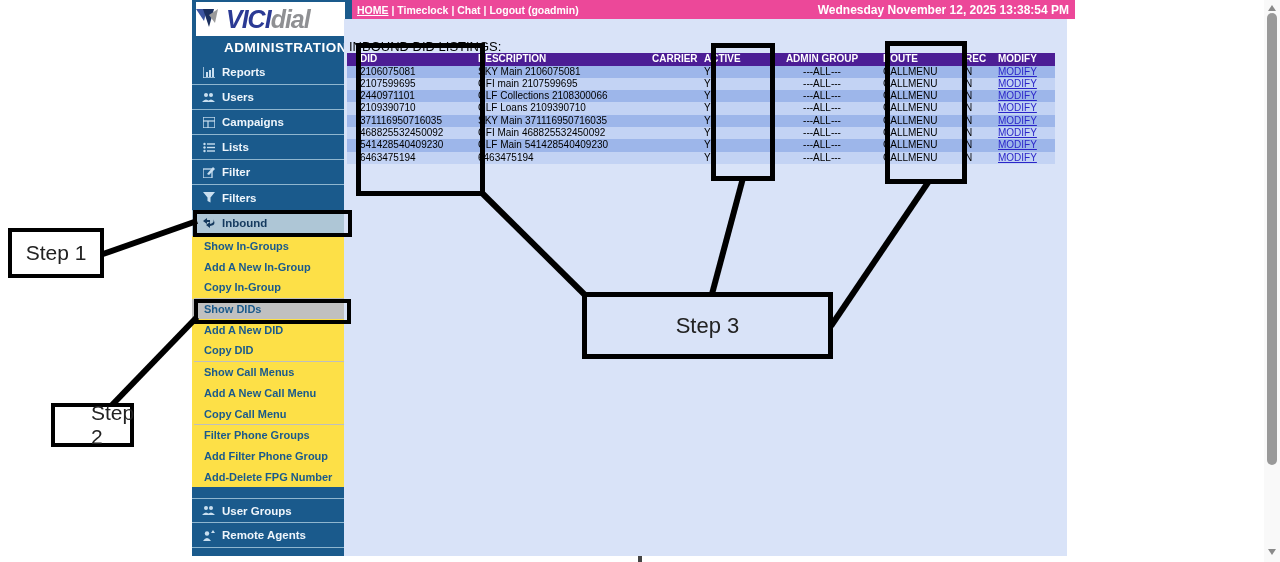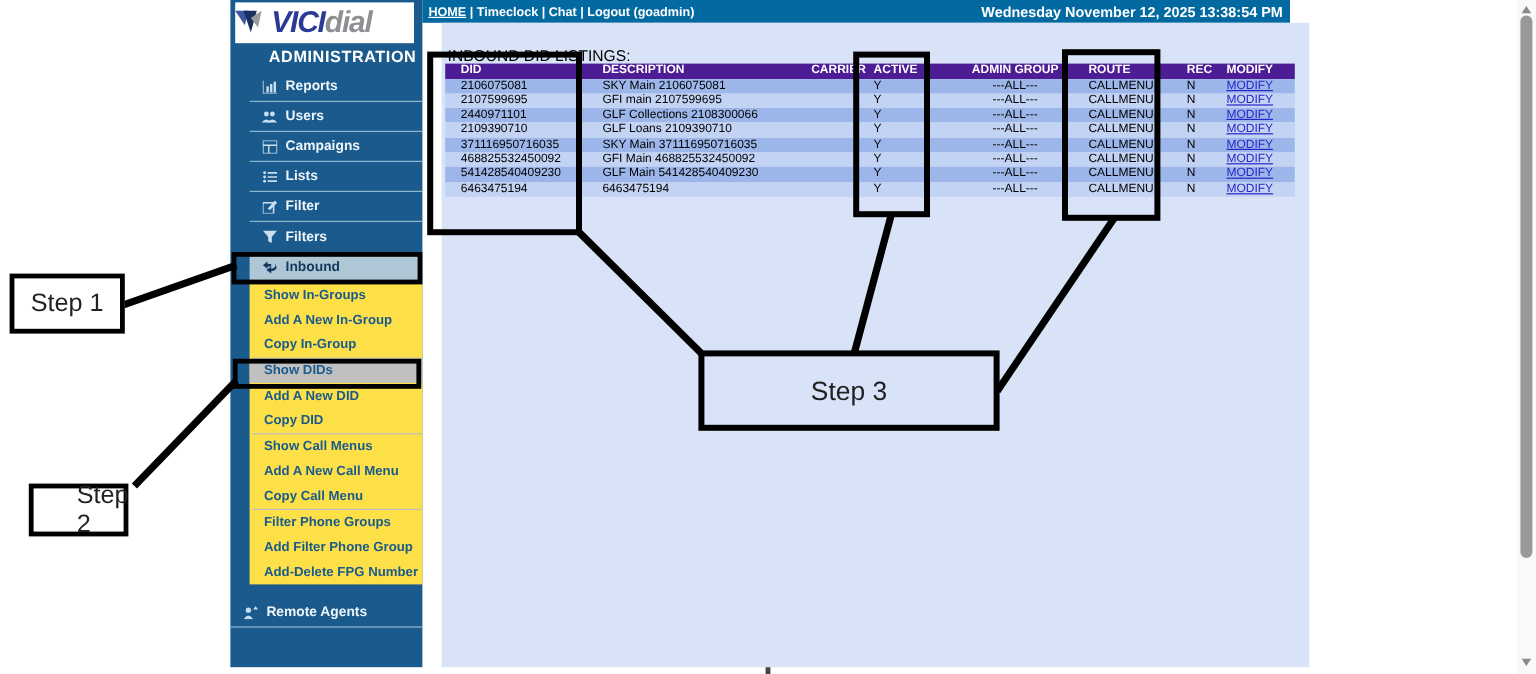--- a/index.html
+++ b/index.html
@@ -2,53 +2,53 @@
 <html><head>
 <meta charset="utf-8">
 <style>
   * { margin:0; padding:0; box-sizing:border-box; }
   html,body { width:1280px; height:562px; background:#fff; overflow:hidden;
               font-family:"Liberation Sans", sans-serif; }
   #stage { position:relative; width:1280px; height:562px; background:#fff; }
 
   
   .topbar { position:absolute; left:352px; top:0; width:723px; height:19px;
-            background:#0369a1; color:#fff; display:flex; align-items:center;
+            background:#ec4899; color:#fff; display:flex; align-items:center;
             justify-content:space-between; padding:0 6px 0 5px; }
   .navlinks { font-size:10.5px; font-weight:bold; white-space:nowrap; }
   .navlinks a { color:#fff; text-decoration:none; cursor:pointer; }
   .navlinks a.u { text-decoration:underline; }
   .navsep { color:#fff; font-weight:bold; }
   .datetime { font-size:12px; font-weight:bold; white-space:nowrap; }
 
   
   .sidebar { position:absolute; left:192px; top:0; width:160px; height:556px;
              background:#1a5a8c; overflow:hidden; }
   .logo-box { position:absolute; left:4px; top:2px; width:149px; height:34px;
               background:#fff; display:flex; align-items:center; justify-content:flex-start; }
   .logo-text { font-size:25px; font-weight:bold; font-style:italic; letter-spacing:-1px; }
   .logo-vici { color:#2b3a94; }
   .logo-dial { color:#8f9093; }
   .admin-title { position:absolute; top:40px; left:0; width:100%; text-align:center;
                  color:#fff; font-size:13.5px; font-weight:bold; letter-spacing:.5px;padding-left:27px; }
-  .menu { position:absolute; top:60px; left:16px; width:100%; }
+  .menu { position:absolute; top:60px; left:0; width:100%; }
   .menu-item { height:25.1px; display:flex; align-items:center; gap:7px;
                padding:0 0 0 10px; color:#eef5fb; font-size:11.5px; font-weight:bold;
                border-bottom:1px solid #8fb6cf; cursor:pointer; }
   .menu-item .icn { width:13px; display:inline-flex; justify-content:center; }
   .menu-item.hl { background:#aec6d6; color:#14395e; border-bottom:none; }
   .submenu { background:#fde047; }
   .sub-item { height:20.7px; display:flex; align-items:center; padding-left:12px;
               color:#1a5a8c; font-size:11px; font-weight:bold; cursor:pointer; }
   .sub-item.hl { background:#c0c0c0; }
   .sub-sep { border-top:1px solid #bfbfbf; margin:0 2px; }
   .menu2 { position:absolute; top:498px; left:0; width:100%; }
 
   
-  .main { position:absolute; left:368px; top:19px; width:723px; height:537px;
+  .main { position:absolute; left:344px; top:19px; width:723px; height:537px;
           background:#d9e3f8; }
   .page-title { position:absolute; left:5px; top:20px; font-size:13px; color:#000; }
   .didtable { position:absolute; left:3px; top:34px; width:708px; font-size:10px; }
   .trow { display:grid; grid-template-columns:129px 176px 52px 63px 110px 80px 38px 60px;
           height:12.3px; line-height:12.3px; }
   .thead { background:#4c1d95; color:#fff; font-weight:bold; height:12.5px; line-height:12.5px; }
   .didtable .body .trow:nth-of-type(odd)  { background:#9db6ea; }
   .didtable .body .trow:nth-of-type(even) { background:#c3d3f4; }
   .cell { overflow:hidden; white-space:nowrap; }
   .c0 { padding-left:13px; }
@@ -198,20 +198,31 @@
         <div class="sub-item">Add A New Call Menu</div>
         <div class="sub-item">Copy Call Menu</div>
         <div class="sub-sep"></div>
         <div class="sub-item">Filter Phone Groups</div>
         <div class="sub-item">Add Filter Phone Group</div>
         <div class="sub-item">Add-Delete FPG Number</div>
       </div>
     </div>
 
     <div class="menu2">
+      <div class="menu-item" style="border-top:1px solid #8fb6cf;">
+        <span class="icn">
+          <svg width="13" height="11" viewBox="0 0 13 11">
+              <circle cx="4" cy="3" r="2" fill="#c9dff0"></circle>
+              <circle cx="9" cy="3" r="2" fill="#c9dff0"></circle>
+              <path d="M0 10 q4 -5 8 0 z" fill="#c9dff0"></path>
+              <path d="M5 10 q4 -5 8 0 z" fill="#c9dff0"></path>
+            </svg>
+        </span>
+        <span>User Groups</span>
+      </div>
       <div class="menu-item">
         <span class="icn">
           <svg width="12" height="11" viewBox="0 0 12 11">
               <circle cx="4" cy="3.5" r="2.2" fill="#c9dff0"></circle>
               <path d="M0 11 q4 -6 8 0 z" fill="#c9dff0"></path>
               <path d="M10 0 l2 3 h-4 z" fill="#c9dff0"></path>
             </svg>
         </span>
         <span>Remote Agents</span>
       </div>
@@ -338,21 +349,21 @@
 
   <div class="ann ann4" style="left:193px; top:210px; width:159px; height:27px;"></div>
   <div class="ann ann4" style="left:194px; top:299px; width:157px; height:25px;"></div>
   <div class="ann" style="left:356px; top:43px; width:129px; height:153px;"></div>
   <div class="ann" style="left:711px; top:43px; width:64px; height:138px;"></div>
   <div class="ann" style="left:885px; top:41px; width:82px; height:143px;"></div>
 
   <div class="stepbox" style="left:8px; top:228px; width:96px; height:50px;">
       <span>Step 1</span>
     </div>
-  <div class="stepbox" style="left:24px; top:403px; width:83px; height:44px;padding-left:40px;">
+  <div class="stepbox" style="left:51px; top:403px; width:83px; height:44px;padding-left:40px;">
       <span>Step 2</span>
     </div>
   <div class="stepbox step3" style="left:582px; top:292px; width:251px; height:67px;">
       <span>Step 3</span>
     </div>
 
   <div class="artifact"></div>
 
   <div class="scrollbar">
     <div class="sb-up"></div>

